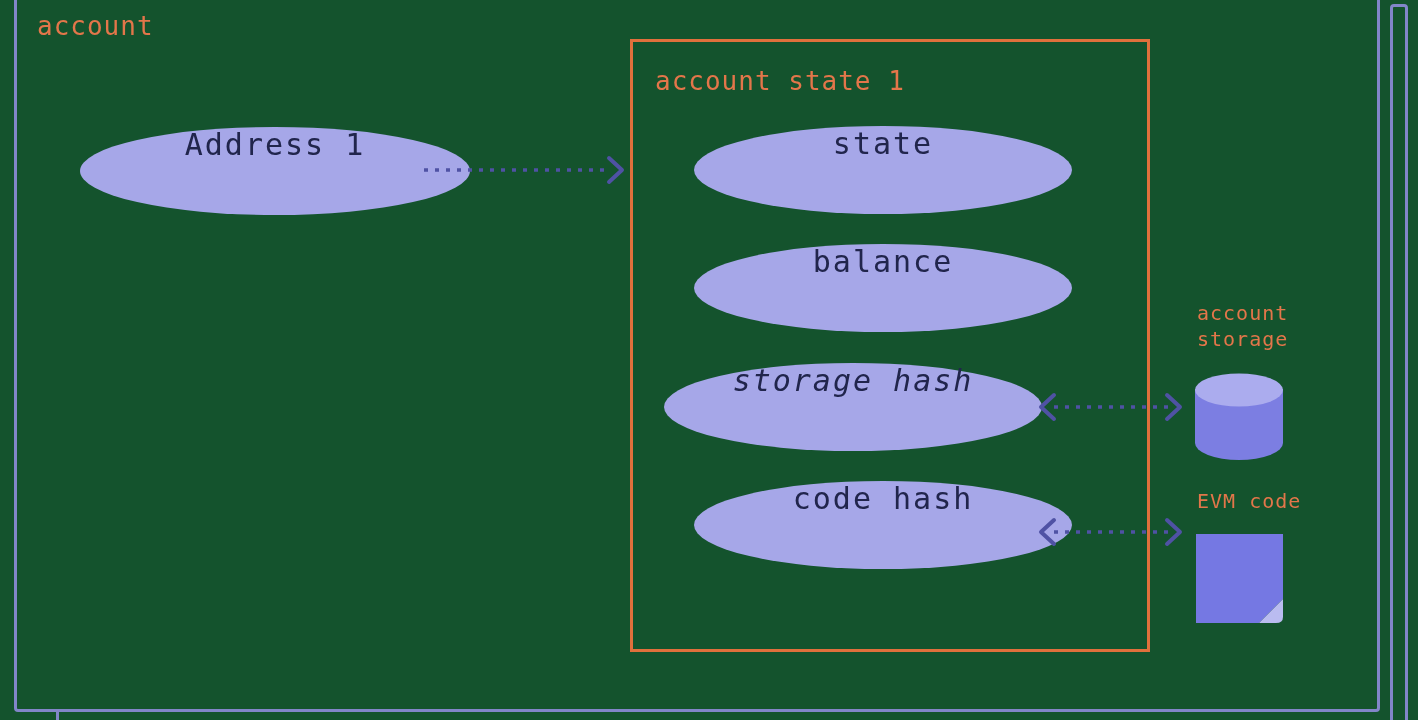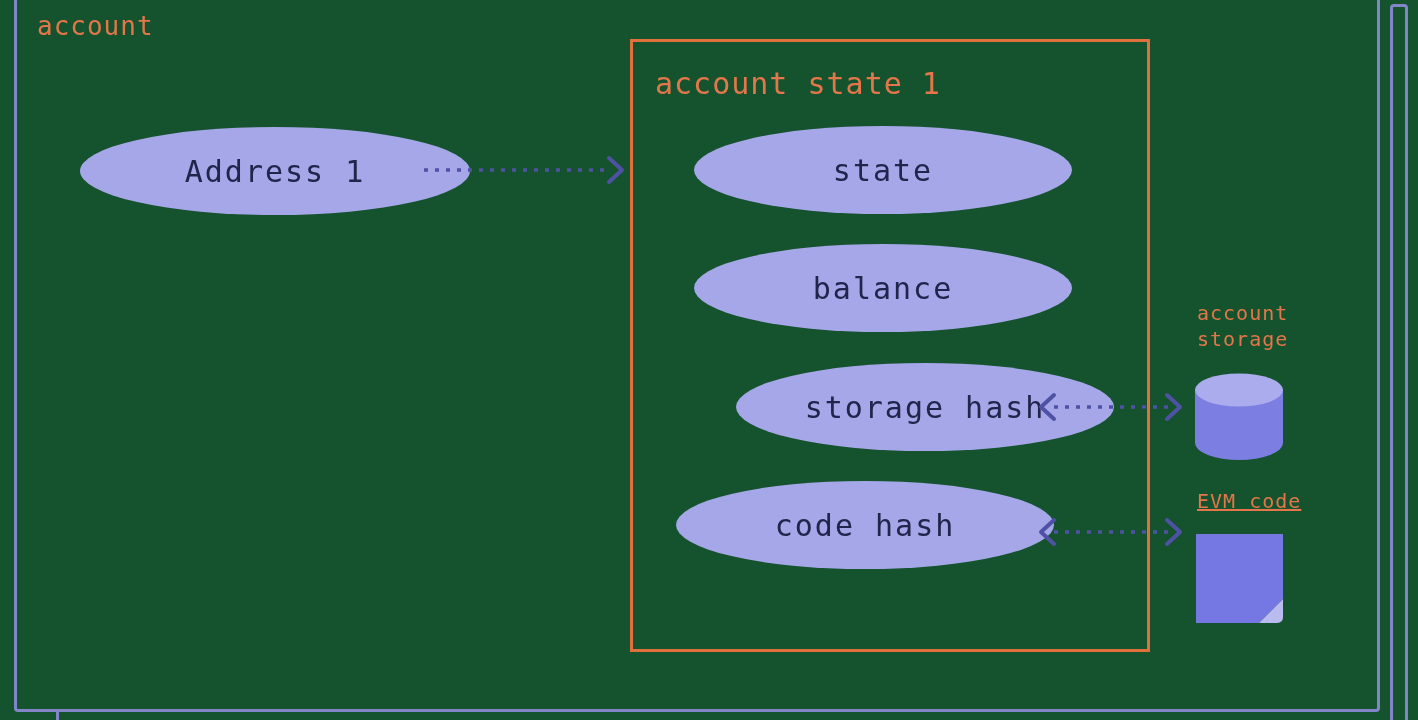--- a/index.html
+++ b/index.html
@@ -50,59 +50,58 @@
     position: absolute;
     left: 630px; top: 39px;
     width: 520px; height: 613px;
     box-sizing: border-box;
     border: 3px solid #e0703c;
     background: transparent;
   }
   .state-box-label {
     position: absolute;
     left: 22px; top: 24px;
-    font-size: 30px;
+    font-size: 26px;
     color: #e3764a;
     letter-spacing: 1px;
     white-space: nowrap;
   }
   .node {
     position: absolute;
     border-radius: 50%;
     background: #a6a7e8;
     display: flex;
-    align-items: center;
     justify-content: center;
     font-size: 30px;
     color: #21254c;
     letter-spacing: 2px;
     white-space: nowrap;
   }
   .node.address   { left: 80px;  top: 127px; width: 390px; height: 88px; }
   .node.nonce     { left: 694px; top: 126px; width: 378px; height: 88px; }
   .node.balance   { left: 694px; top: 244px; width: 378px; height: 88px; }
-  .node.storage   { left: 736px; top: 363px; width: 378px; height: 88px; }
-  .node.codehash  { left: 676px; top: 481px; width: 378px; height: 88px; }
+  .node.storage   { left: 664px; top: 363px; width: 378px; height: 88px; font-style: italic; }
+  .node.codehash  { left: 694px; top: 481px; width: 378px; height: 88px; }
 
   .arrow-layer {
     position: absolute;
     left: 0; top: 0;
     width: 1418px; height: 720px;
     pointer-events: none;
   }
   .side-label {
     position: absolute;
     font-size: 20px;
     line-height: 26px;
     color: #e3764a;
     letter-spacing: 1px;
     white-space: pre-line;
   }
   .side-label.storage-label { left: 1197px; top: 300px; }
-  .side-label.evm-label     { left: 1197px; top: 488px; text-decoration: underline; }
+  .side-label.evm-label     { left: 1197px; top: 488px; }
   .icon-wrap { position: absolute; }
   .icon-wrap.cylinder { left: 1194px; top: 372px; }
   .icon-wrap.note     { left: 1196px; top: 534px; }
 </style>
 </head>
 <body>
 
 <div class="canvas">
 
   <div class="outer-box">

